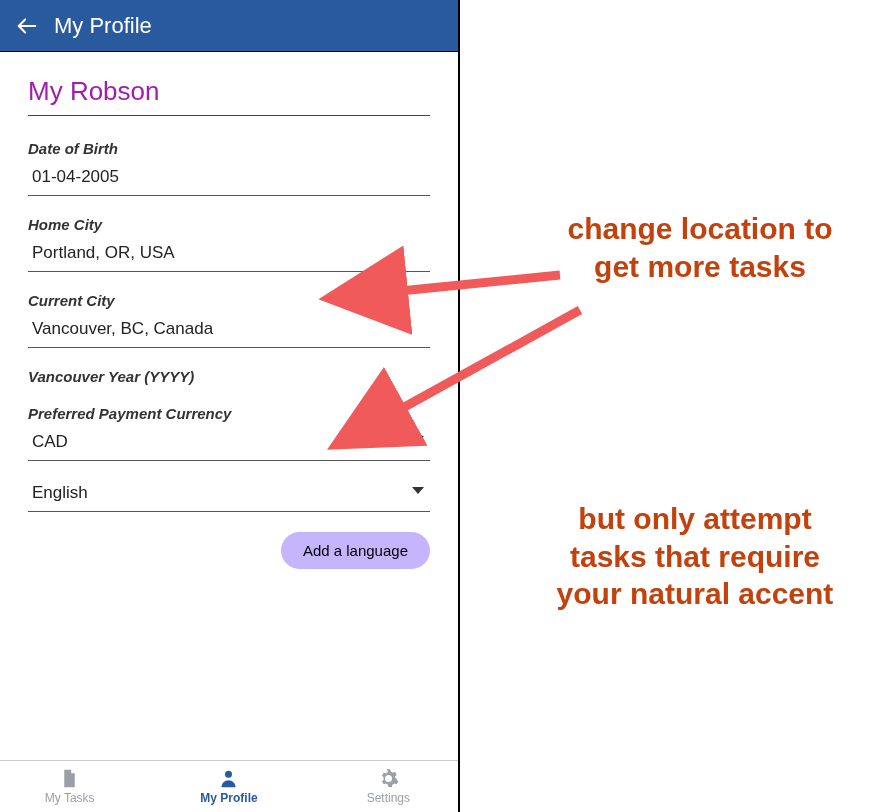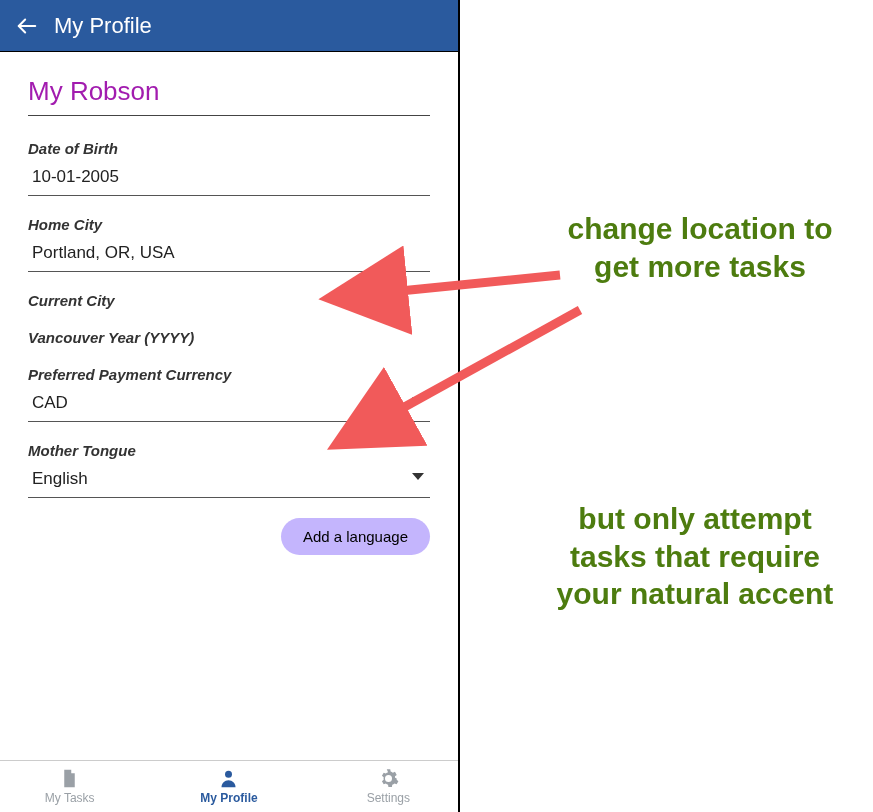--- a/index.html
+++ b/index.html
@@ -104,21 +104,21 @@
       font-size: 12px;
       width: 33%;
     }
     .nav-item.active { color: #2a5a9e; font-weight: 700; }
     .nav-item .nav-icon { width: 23px; height: 21px; display: flex; align-items: center; justify-content: center; }
     .nav-item .nav-icon svg { width: 21px; height: 21px; }
 
     
     .annotation {
       position: absolute;
-      color: #4d7c0f;
+      color: #c2410c;
       font-size: 30px;
       font-weight: 700;
       text-align: center;
       line-height: 1.25;
       text-shadow: -1px -1px 0 #fff, 1px -1px 0 #fff, -1px 1px 0 #fff, 1px 1px 0 #fff;
     }
     .ann1 { left: 555px; top: 210px; width: 290px; }
     .ann2 { left: 545px; top: 500px; width: 300px; }
 
     .arrow {
@@ -142,46 +142,46 @@
     <span class="title">My Profile</span>
   </div>
 
   <div class="content">
 
     <div class="username">My Robson</div>
     <hr class="username-line">
 
     <div class="field">
       <div class="field-label">Date of Birth</div>
-      <div class="field-value">10-01-2005</div>
+      <div class="field-value">01-04-2005</div>
     </div>
 
     <div class="field">
       <div class="field-label">Home City</div>
       <div class="field-value">Portland, OR, USA</div>
     </div>
 
     <div class="field">
       <div class="field-label">Current City</div>
+      <div class="field-value">Vancouver, BC, Canada</div>
     </div>
 
     <div class="field">
       <div class="field-label">Vancouver Year (YYYY)</div>
     </div>
 
     <div class="field">
       <div class="field-label">Preferred Payment Currency</div>
       <div class="field-value">
         <span>CAD</span>
         <span class="caret"></span>
       </div>
     </div>
 
     <div class="field">
-      <div class="field-label">Mother Tongue</div>
       <div class="field-value">
         <span>English</span>
         <span class="caret"></span>
       </div>
     </div>
 
     <div class="add-lang">
       <button class="add-lang-btn">Add a language</button>
     </div>
 

